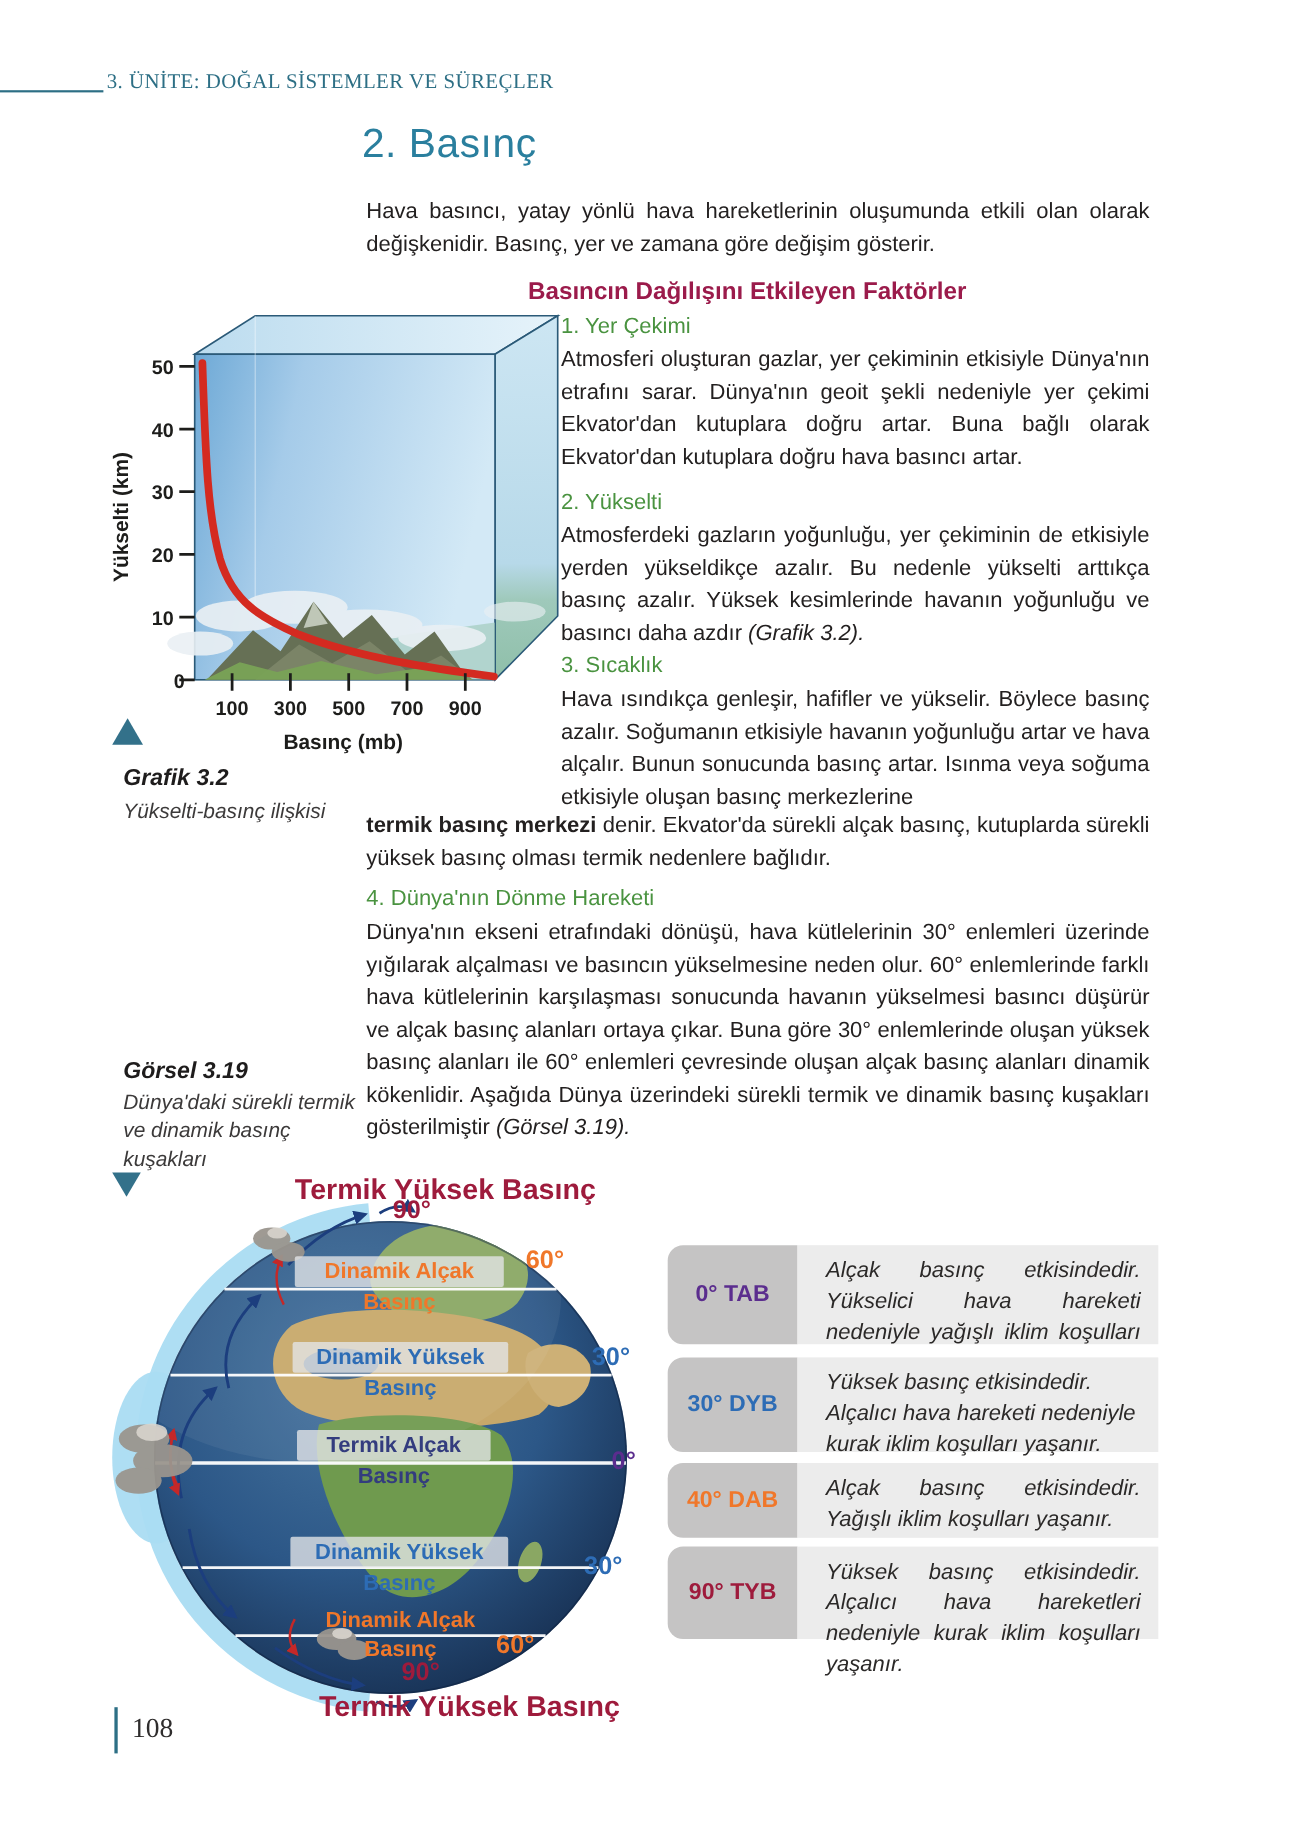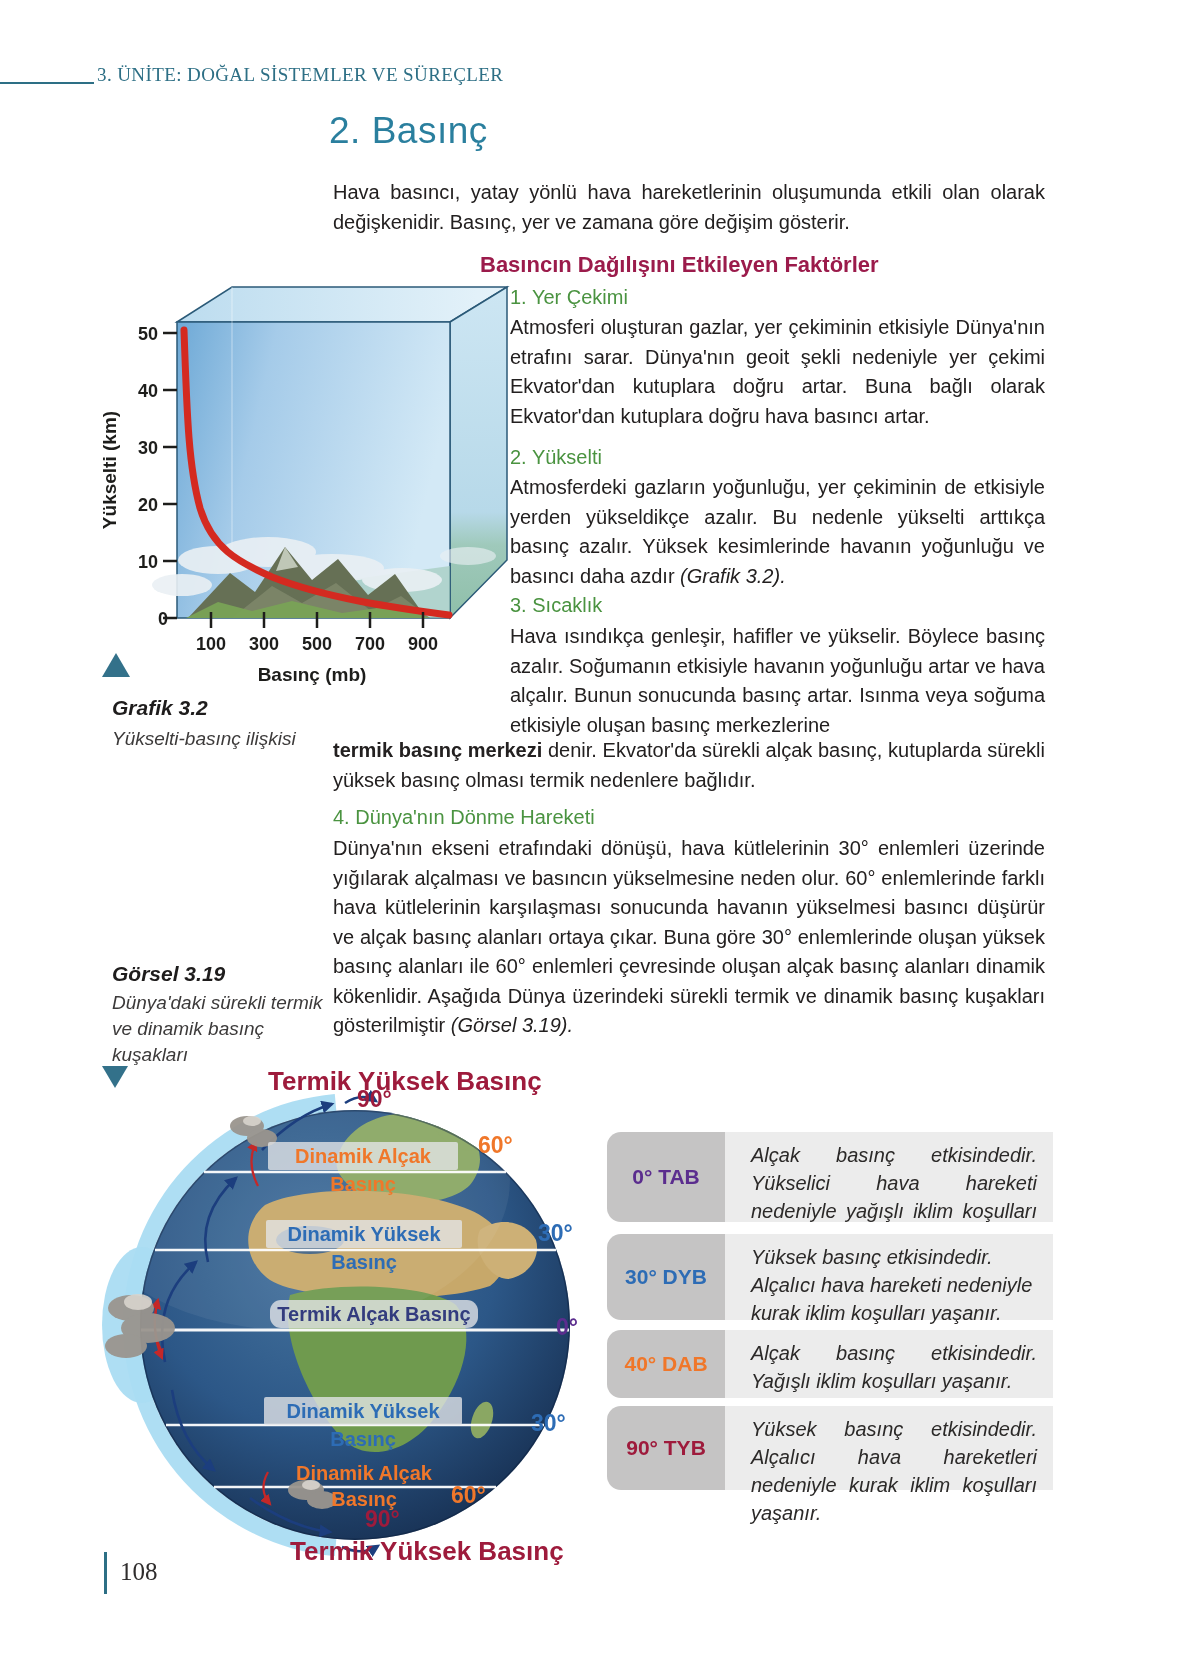--- a/index.html
+++ b/index.html
@@ -237,21 +237,21 @@
 
   <div class="abs termik-label" style="left:268px;top:1066px;">Termik Yüksek Basınç</div>
   <div class="abs deg-label c-termik" style="left:357px;top:1086px;">90°</div>
 
   <div class="abs belt-band c-dalcak" style="left:268px;top:1142px;width:190px;">Dinamik Alçak Basınç</div>
   <div class="abs deg-label c-dalcak" style="left:478px;top:1132px;">60°</div>
 
   <div class="abs belt-band c-dyuksek" style="left:266px;top:1220px;width:196px;">Dinamik Yüksek Basınç</div>
   <div class="abs deg-label c-dyuksek" style="left:538px;top:1220px;">30°</div>
 
-  <div class="abs belt-band c-talcak" style="left:270px;top:1300px;width:208px;border-radius:11px;">Termik Alçak Basınç</div>
+  <div class="abs belt-band c-talcak" style="left:270px;top:1300px;width:176px;">Termik Alçak Basınç</div>
   <div class="abs deg-label c-purple" style="left:556px;top:1314px;">0°</div>
 
   <div class="abs belt-band c-dyuksek" style="left:264px;top:1397px;width:198px;">Dinamik Yüksek Basınç</div>
   <div class="abs deg-label c-dyuksek" style="left:531px;top:1410px;">30°</div>
 
   <div class="abs belt-plain c-dalcak" style="left:276px;top:1460px;width:176px;">Dinamik Alçak Basınç</div>
   <div class="abs deg-label c-dalcak" style="left:451px;top:1482px;">60°</div>
 
   <div class="abs deg-label c-termik" style="left:365px;top:1506px;">90°</div>
   <div class="abs termik-label" style="left:290px;top:1536px;">Termik Yüksek Basınç</div>

